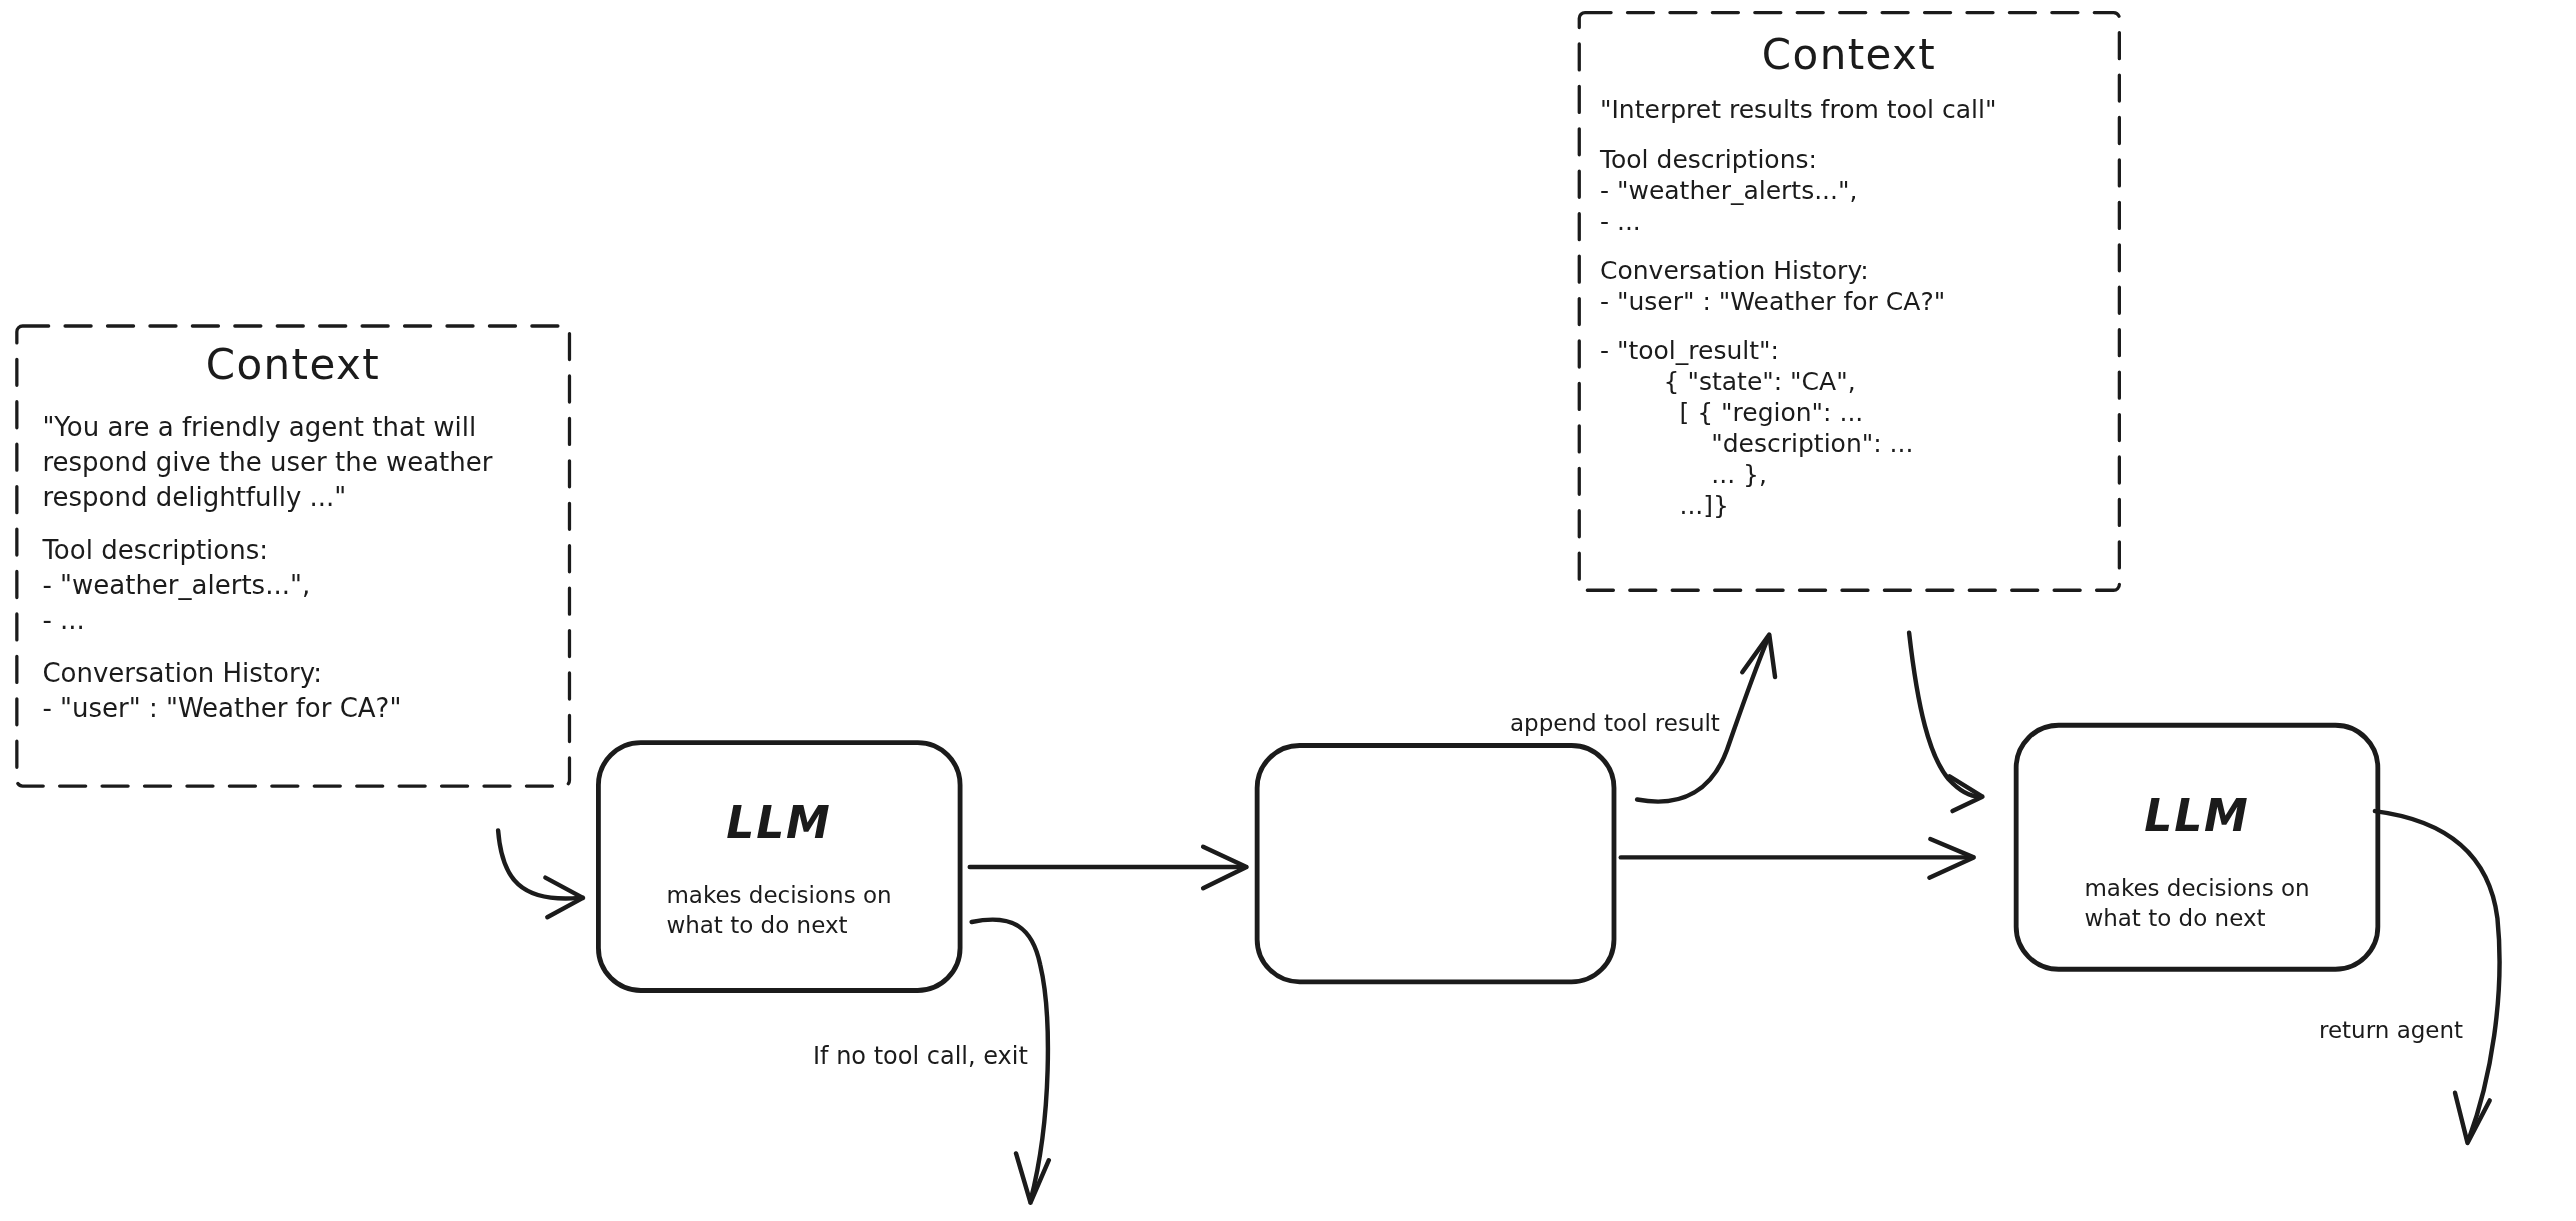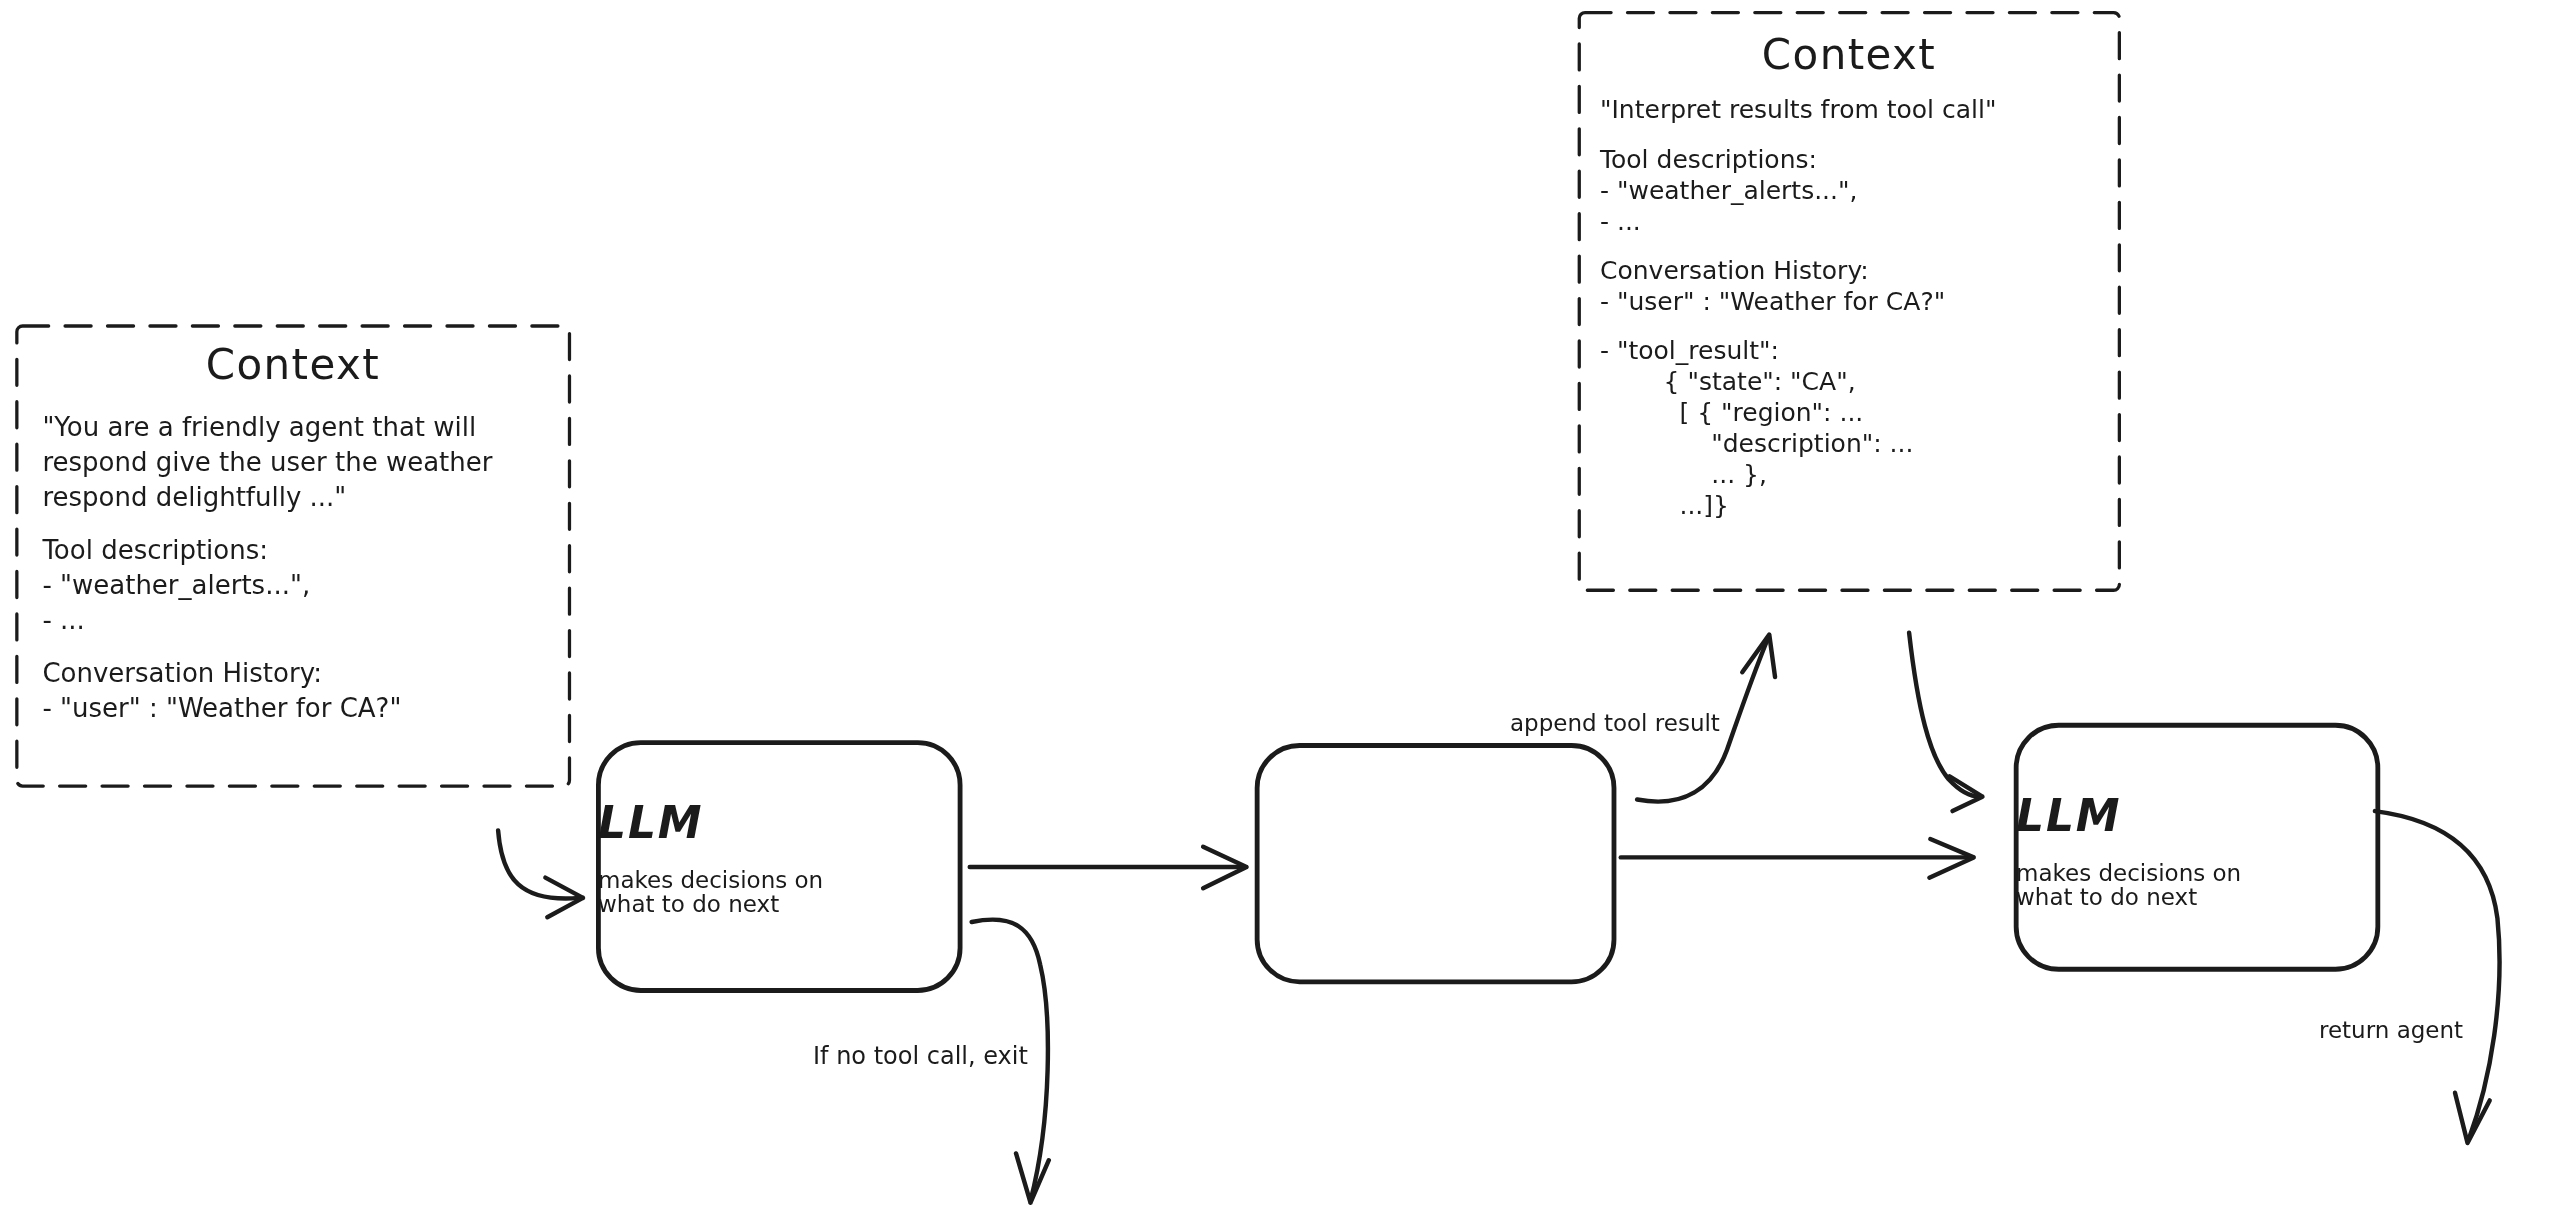--- a/index.html
+++ b/index.html
@@ -30,35 +30,35 @@
   }
   .ctx-body { font-size: 26px; line-height: 35px; }
   .ctx-body.small { font-size: 25px; line-height: 31px; }
   .ctx-block { margin-bottom: 18.3px; }
   .ctx-line { white-space: pre; }
 
   
   .node-text {
     display: flex;
     flex-direction: column;
-    align-items: flex-start;
+    align-items: center;
     text-align: center;
   }
   .node-title {
     font-size: 44px;
     font-weight: 700;
     letter-spacing: 1.9px;
     margin-top: 54px;
     white-space: pre;
   }
   .node-title.italic { font-style: italic; }
   .node-sub {
-    margin-top: 20px;
+    margin-top: 32px;
     font-size: 23px;
-    line-height: 24px;
+    line-height: 30px;
     white-space: pre-line;
     text-align: left;
     width: fit-content;
   }
 
   .edge-label {
     font-size: 23px;
     white-space: pre;
   }
 </style>

